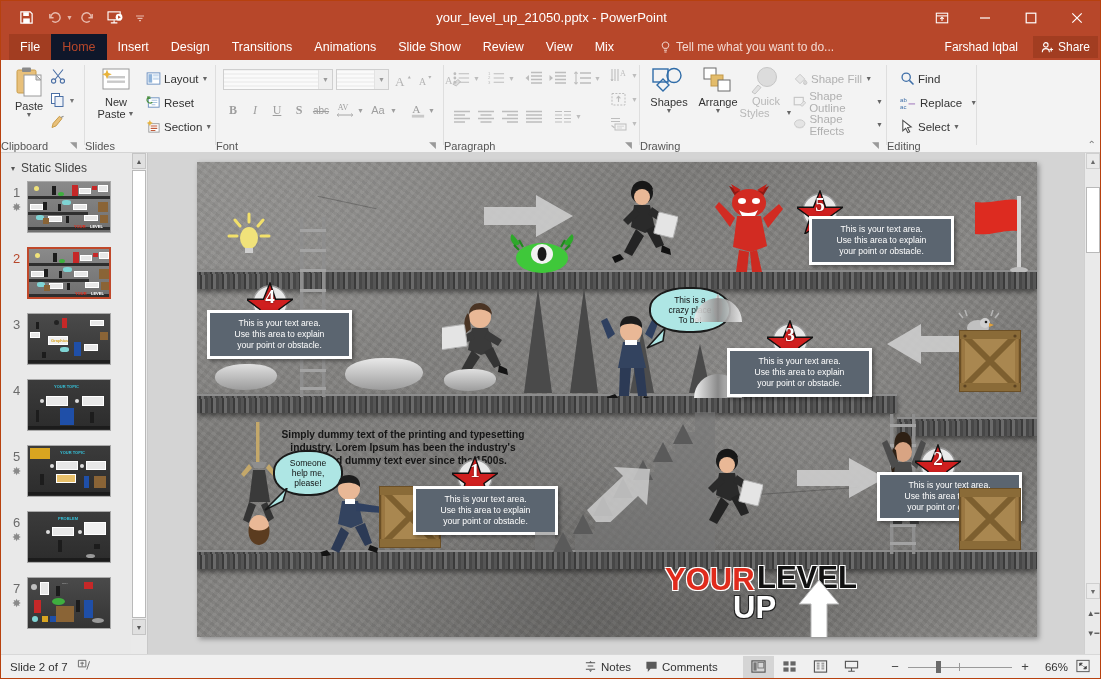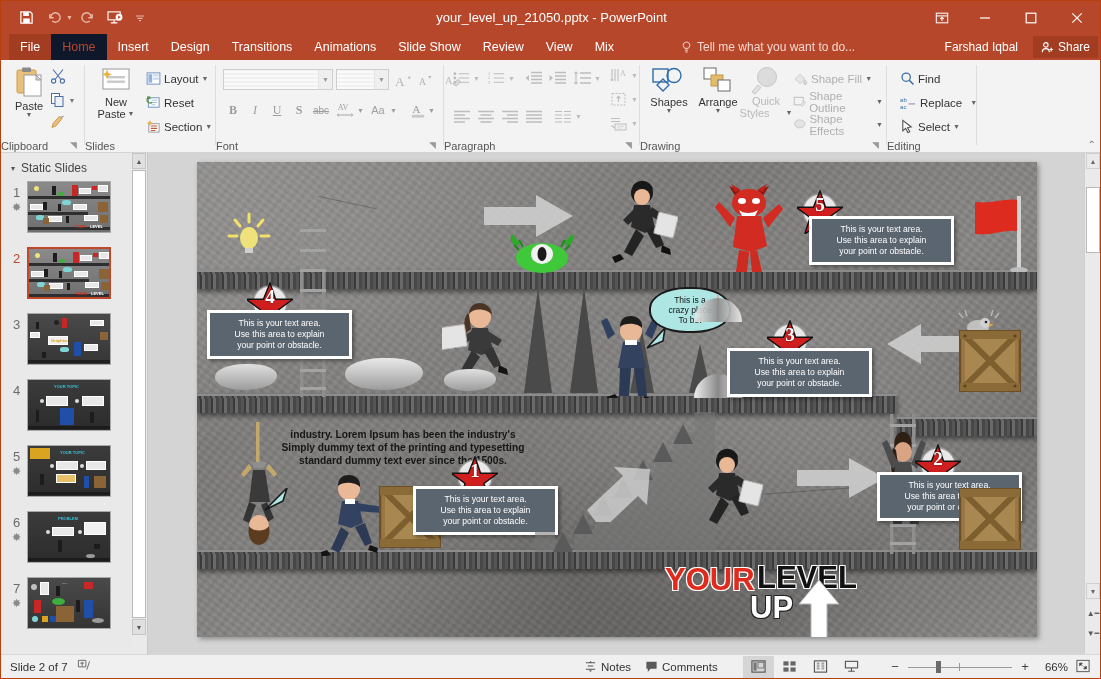--- a/index.html
+++ b/index.html
@@ -49,21 +49,21 @@
     background:#b7472a;
   }
   .tabs { position:absolute; left:8px; top:0; display:flex; height:26px; align-items:stretch; }
   .tab {
     padding:0 11px; height:26px; line-height:26px; font-size:12.5px; color:#fff;
     cursor:pointer; white-space:nowrap;
   }
   .tab.active { background:#0f172a; color:#b7472a; }
   .tab.file { background:#a23d21; }
   .tellme {
-    position:absolute; left:680px; top:0; height:26px; line-height:26px;
+    position:absolute; left:659px; top:0; height:26px; line-height:26px;
     font-size:12px; color:#f3d9d1; display:flex; align-items:center; gap:5px; cursor:text;
   }
   .bulb { width:11px; height:13px; }
   .user-name {
     position:absolute; right:84px; top:0; height:26px; line-height:26px;
     font-size:12px; color:#fff; cursor:pointer; white-space:nowrap;
   }
   .share-btn {
     position:absolute; right:4px; top:2px; height:22px;
     background:#a23d21; color:#fff; font-size:12px;
@@ -1128,35 +1128,40 @@
         <path d="M22 24c-2-12 0-22 8-22s10 10 8 22c-3-5-13-5-16 0z" fill="#2e2014"></path>
         <ellipse cx="30" cy="22" rx="9" ry="10" fill="#d8a483"></ellipse>
         <path d="M20 18c-3 8-3 20 0 28l6-4-3-22z" fill="#2e2014"></path>
         <path d="M22 32h16l4 30H20z" fill="#4c4c4c"></path>
         <path d="M21 62h10l-2 32h-9zM34 62h9l3 32h-9z" fill="#3f3f3f"></path>
         <path d="M26 34L14 10l-5 3 10 26z" fill="#4c4c4c"></path>
         <path d="M38 34l10-24 5 3-9 26z" fill="#4c4c4c"></path>
       </svg>
 
       <div class="bodytext" style="left:66px; top:266px;">
+        <div>Simply dummy text of the printing and typesetting</div>
         <div>industry. Lorem Ipsum has been the industry's</div>
-        <div>Simply dummy text of the printing and typesetting</div>
         <div>standard dummy text ever since the 1500s.</div>
       </div>
 
       <svg style="position:absolute; left:38px; top:260px;" width="48" height="130" viewBox="0 0 48 130">
         <rect x="21" y="0" width="3.5" height="40" fill="#c4a86a"></rect>
         <path d="M16 40h16l-3 6H19z" fill="#8e8e8e"></path>
         <path d="M14 42l-8 10 3 3 8-9zM34 42l8 10-3 3-8-9z" fill="#c4a86a"></path>
         <path d="M18 48h12l5 32H14z" fill="#3a3a3a"></path>
         <path d="M14 80l-6 18 6 3 7-18zM32 80l7 16-6 4-7-17z" fill="#343434"></path>
         <ellipse cx="24" cy="104" rx="10" ry="11" fill="#e9b896"></ellipse>
         <path d="M14 104c-2 10 2 18 10 19 8-1 12-9 10-19-4 6-16 6-20 0z" fill="#5b3c20"></path>
       </svg>
 
+      <div class="bubble" style="left:76px; top:288px; width:70px;">
+        <div>Someone</div>
+        <div>help me,</div>
+        <div>please!</div>
+      </div>
       <svg class="bubble-tail" style="left:66px; top:326px;" width="26" height="24" viewBox="0 0 26 24">
         <path d="M24 0L2 22l18-9z" fill="#aee6e4" stroke="#1a1a1a" stroke-width="1.6"></path>
       </svg>
 
       <svg style="position:absolute; left:124px; top:312px;" width="70" height="82" viewBox="0 0 70 82">
         <ellipse cx="28" cy="15" rx="11" ry="11" fill="#e9b896"></ellipse>
         <path d="M17 12c0-8 5-11 11-11s12 4 11 12c-4-5-17-6-22-1z" fill="#1c1c1c"></path>
         <path d="M21 27h16l5 22-12 5-13-4z" fill="#33435f"></path>
         <rect x="24" y="25" width="10" height="5" fill="#fff"></rect>
         <path d="M36 29l26 4-1 6-26-2z" fill="#2f4060"></path>
@@ -1229,21 +1234,21 @@
       <svg style="position:absolute; left:762px; top:326px;" width="62" height="62" viewBox="0 0 62 62">
         <rect x="1" y="1" width="60" height="60" fill="#9a7742" stroke="#6b4f26" stroke-width="2.5"></rect>
         <rect x="6" y="6" width="50" height="50" fill="#a98750"></rect>
         <path d="M7 7l48 48M55 7L7 55" stroke="#7d5f2f" stroke-width="6"></path>
         <rect x="1" y="1" width="60" height="8" fill="#8a6b38"></rect>
         <rect x="1" y="53" width="60" height="8" fill="#8a6b38"></rect>
       </svg>
 
       <div class="brand-your" style="left:468px; top:400px;">YOUR</div>
       <div class="brand-level" style="left:560px; top:398px;">LEVEL</div>
-      <div class="brand-up" style="left:536px; top:428px;margin-left:17px;">UP</div>
+      <div class="brand-up" style="left:536px; top:428px;">UP</div>
       <div class="brand-tmpl" style="left:640px; top:457px;margin-top:36px;">TEMPLATE</div>
       <svg style="position:absolute; left:600px; top:418px;" width="44" height="58" viewBox="0 0 44 58">
         <path d="M22 0l20 24h-12v34H14V24H2z" fill="#fff" stroke="#b5b5b5"></path>
       </svg>
 
     </div>
   </div>
 
   <div class="vscroll">
     <div class="sb-arrow" style="top:0;">▲</div>

